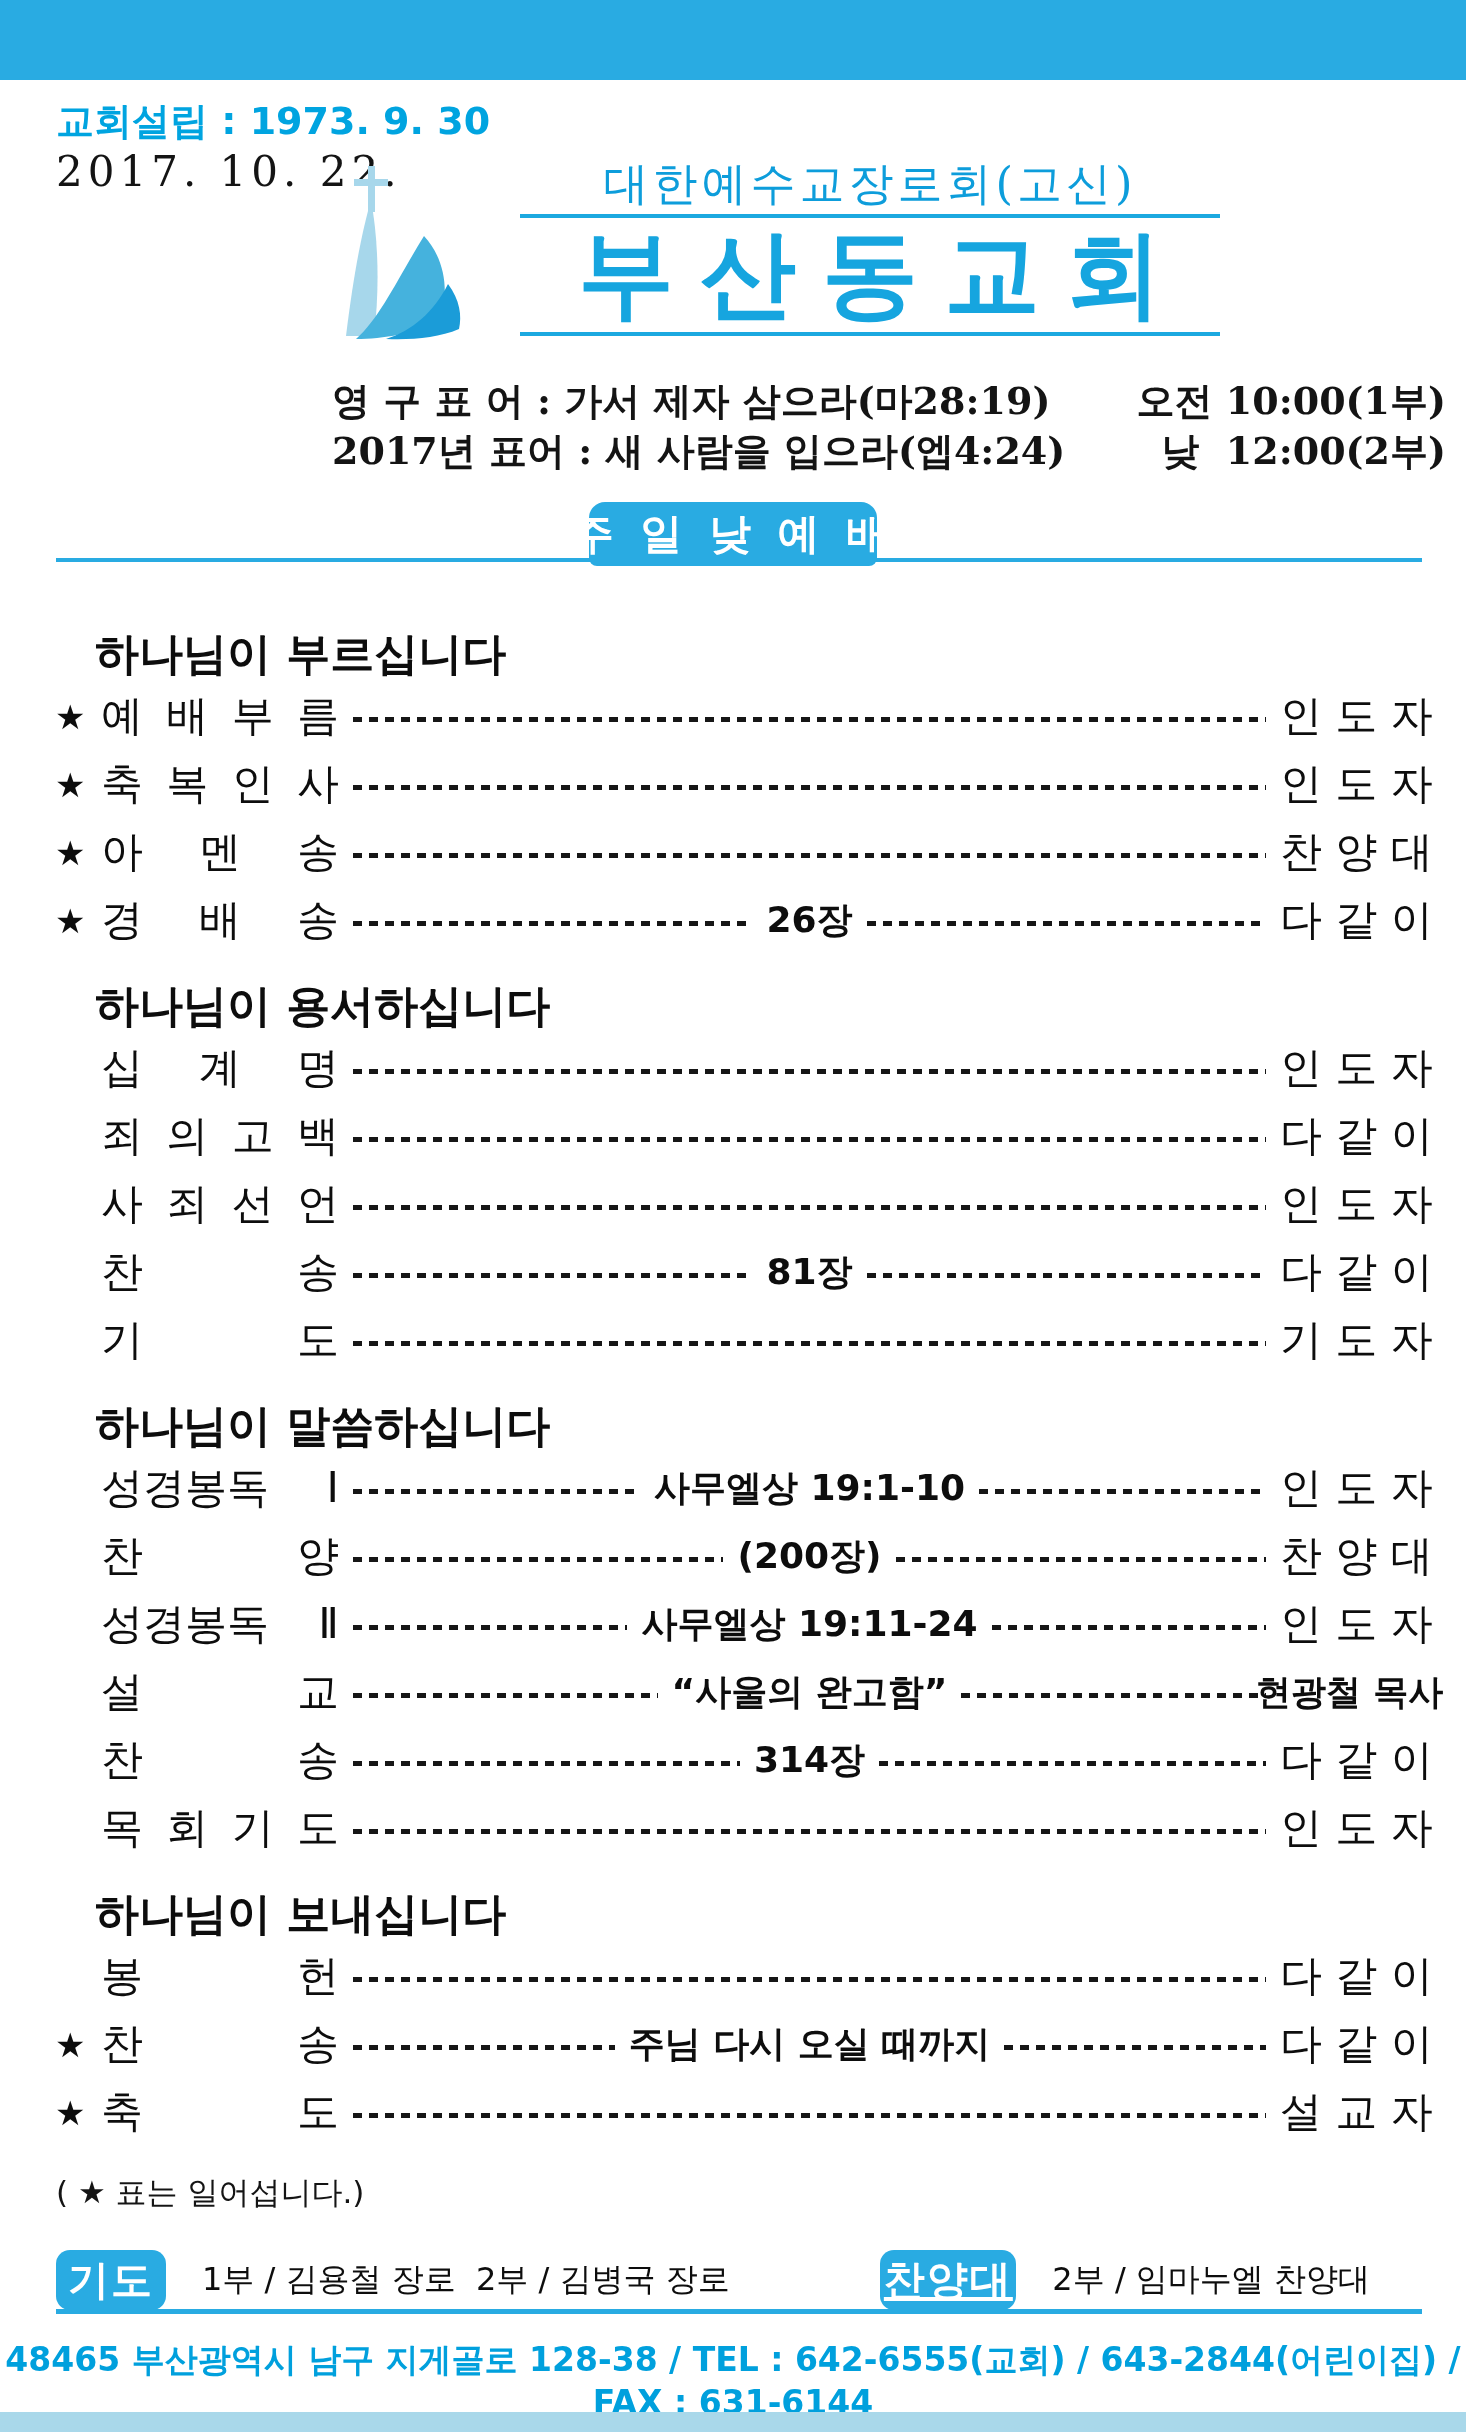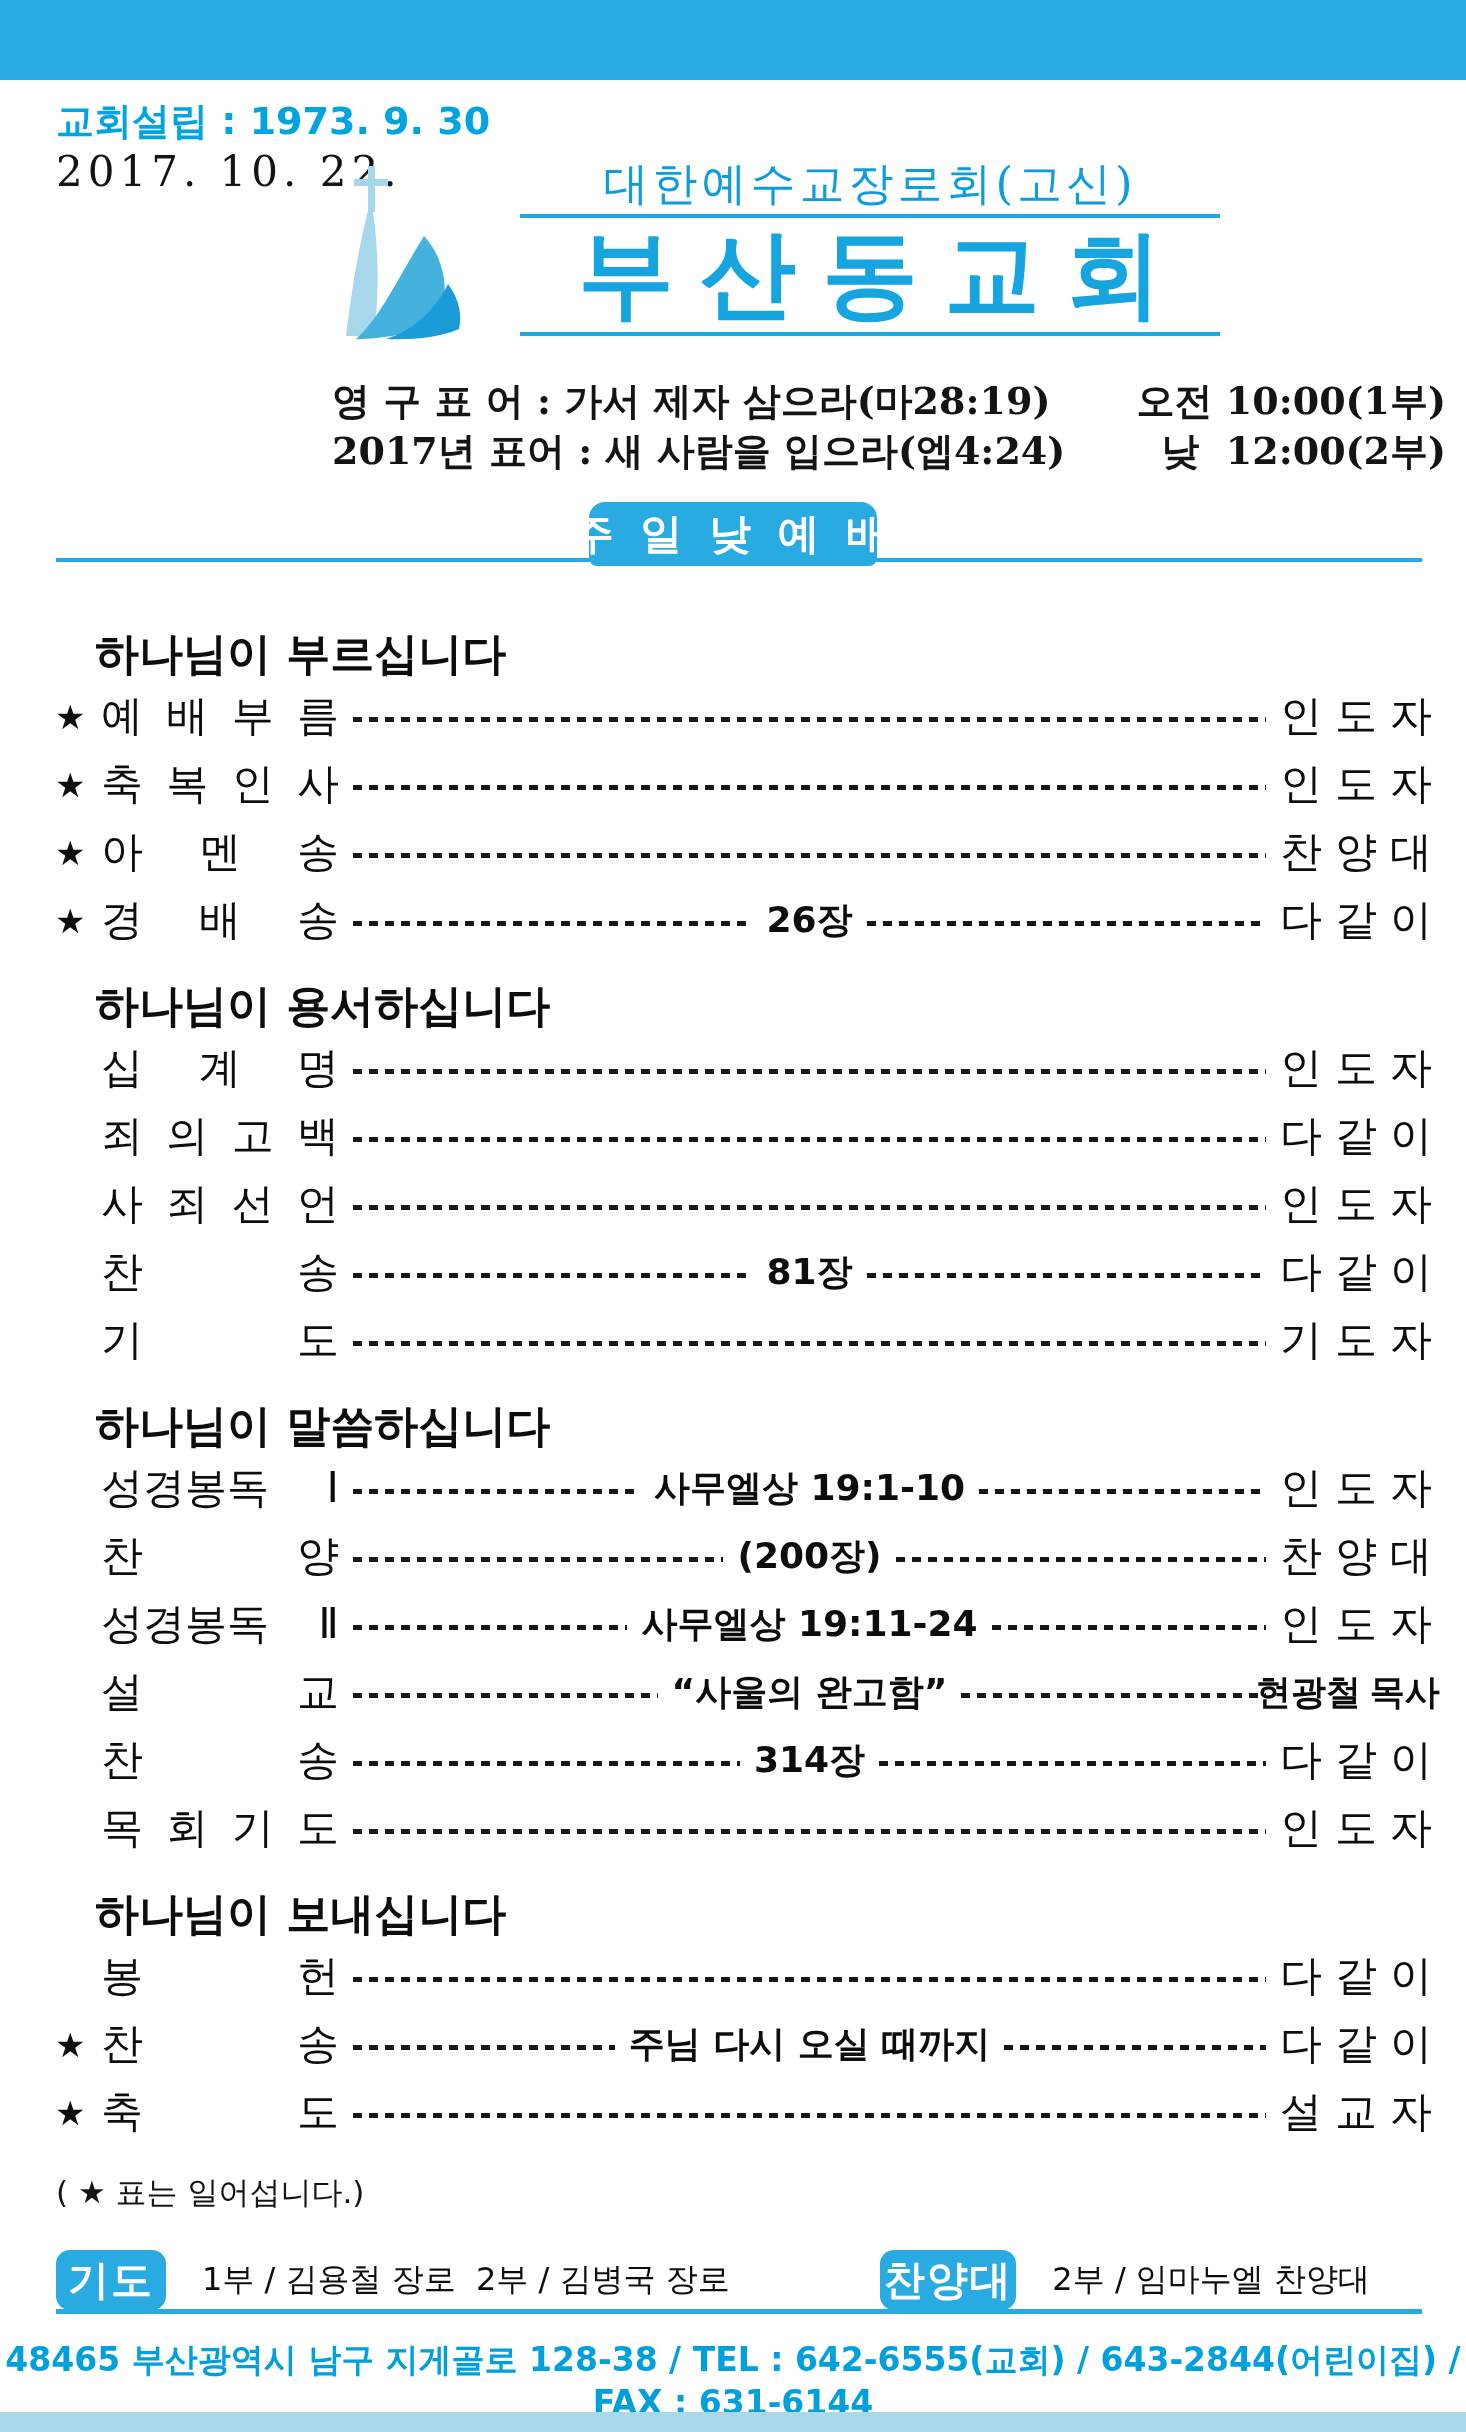--- a/index.html
+++ b/index.html
@@ -44,31 +44,31 @@
   .order{padding:0 34px 0 55px;}
   .section-heading{margin:24px 0 0 40px;font-size:44px;font-weight:bold;line-height:56px;height:56px;color:#0d0d0d;}
   .row{display:flex;align-items:center;height:68px;}
   .star{width:46px;font-size:34px;color:#0d0d0d;flex:none;padding-top:2px;}
   .label{display:block;width:238px;flex:none;font-size:42px;color:#0d0d0d;
     text-align:justify;text-align-last:justify;}
   .dots{flex:1 1 auto;height:5px;align-self:center;margin:6px 14px 0 14px;
     background:repeating-linear-gradient(90deg,#161616 0 9px,transparent 9px 16px);}
   .center{flex:none;font-size:36px;font-weight:bold;color:#0d0d0d;white-space:pre;}
   .right{display:block;width:152px;flex:none;font-size:42px;color:#0d0d0d;
-    text-align:justify;text-align-last:justify;white-space:nowrap;font-family:Liberation Serif, serif;}
+    text-align:justify;text-align-last:justify;white-space:nowrap;}
   .right.compact{width:176px;margin-left:-24px;font-size:35px;font-weight:bold;}
   .stand-note{margin:26px 0 0 56px;font-size:31px;color:#141414;}
 
   
   .footer-info{position:relative;margin:36px 44px 0 56px;height:60px;display:flex;align-items:stretch;}
   .footer-underline{position:absolute;bottom:-4px;left:0;right:0;height:5px;background:#29abe2;}
   .badge{background:#29abe2;color:#fff;font-weight:bold;font-size:41px;border-radius:14px;
     display:flex;align-items:center;justify-content:center;letter-spacing:2px;z-index:1;}
   .badge-prayer{width:110px;}
-  .badge-choir{width:136px;margin-left:auto;}
+  .badge-choir{width:136px;margin-left:auto;text-decoration:underline;}
   .info-text{font-weight:normal;font-size:32px;color:#0d0d0d;display:flex;align-items:center;
     margin-left:36px;white-space:pre;}
   .choir-text{margin-right:52px;}
 
   
   .addr-kr{margin-top:28px;text-align:center;color:#00a0dd;font-weight:bold;font-size:33px;}
   .addr-en{margin-top:8px;text-align:center;color:#2aabe2;font-weight:bold;font-size:41px;letter-spacing:1px;}
 </style>
 </head>
 <body>

